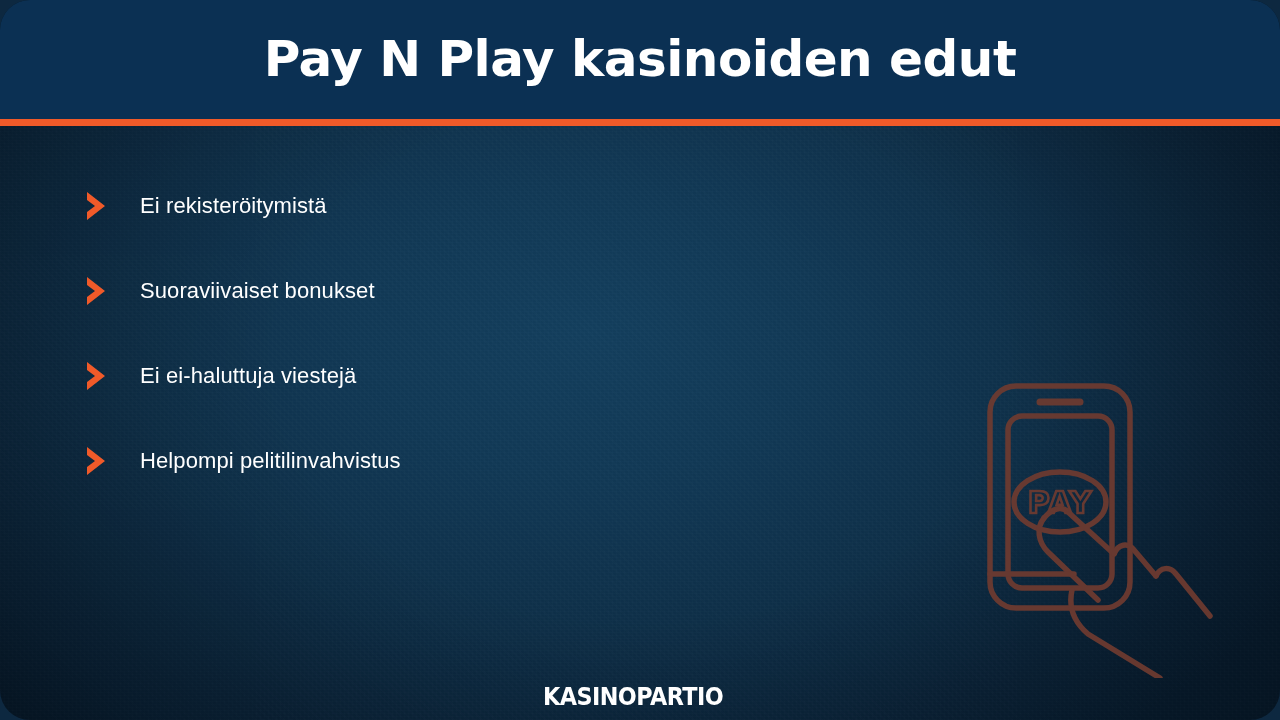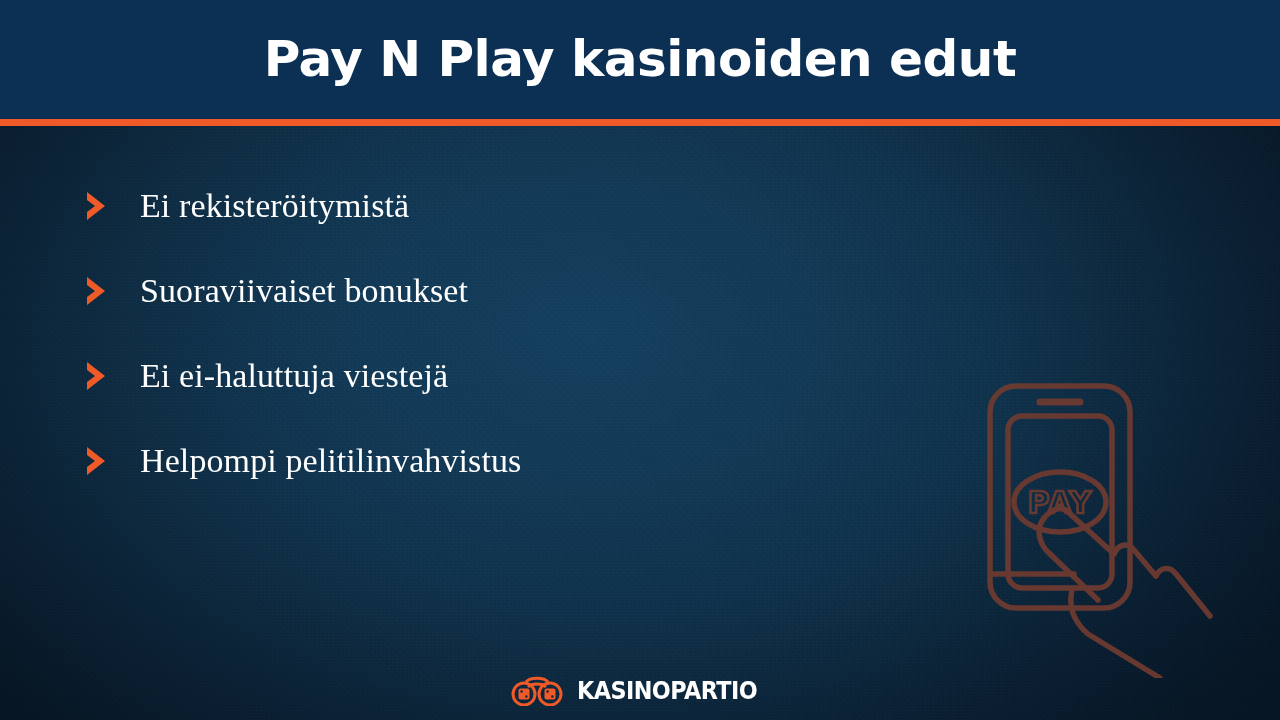--- a/index.html
+++ b/index.html
@@ -20,20 +20,21 @@
     width: 1280px;
     height: 720px;
     background:
       radial-gradient(ellipse 820px 520px at 46% 46%,
         #14405f 0%,
         #123a57 28%,
         #0f3049 58%,
         #0b2339 84%,
         #081d31 100%);
     overflow: hidden;
+    border-radius: 30px;
   }
 
   
   .texture {
     position: absolute;
     inset: 0;
     pointer-events: none;
     opacity: 0.55;
     background-image:
       repeating-linear-gradient(0deg, rgba(255,255,255,0.016) 0px, rgba(255,255,255,0.016) 1px, rgba(0,0,0,0.018) 1px, rgba(0,0,0,0.018) 3px),
@@ -99,26 +100,25 @@
   }
   .chevron {
     flex: 0 0 auto;
     width: 26px;
     height: 32px;
     margin-right: 30px;
     display: block;
   }
   .bullet-label {
     color: #ffffff;
-    font-size: 34px;
+    font-size: 22px;
     font-weight: normal;
     line-height: 1.05;
     letter-spacing: 0.1px;
     white-space: nowrap;
-    font-family: Liberation Serif, serif;
   }
 
   
   .phone-illustration {
     position: absolute;
     right: 42px;
     bottom: 42px;
     width: 260px;
     height: 300px;
     z-index: 3;
@@ -130,20 +130,21 @@
     position: absolute;
     left: 0;
     right: 0;
     bottom: 12px;
     height: 34px;
     display: flex;
     align-items: center;
     justify-content: center;
     gap: 12px;
     z-index: 7;
+    flex-direction: column;
   }
   .logo-mark {
     width: 56px;
     height: 30px;
     display: block;
   }
   .logo-text {
     color: #ffffff;
     font-family: "DejaVu Sans", sans-serif;
     font-weight: bold;

